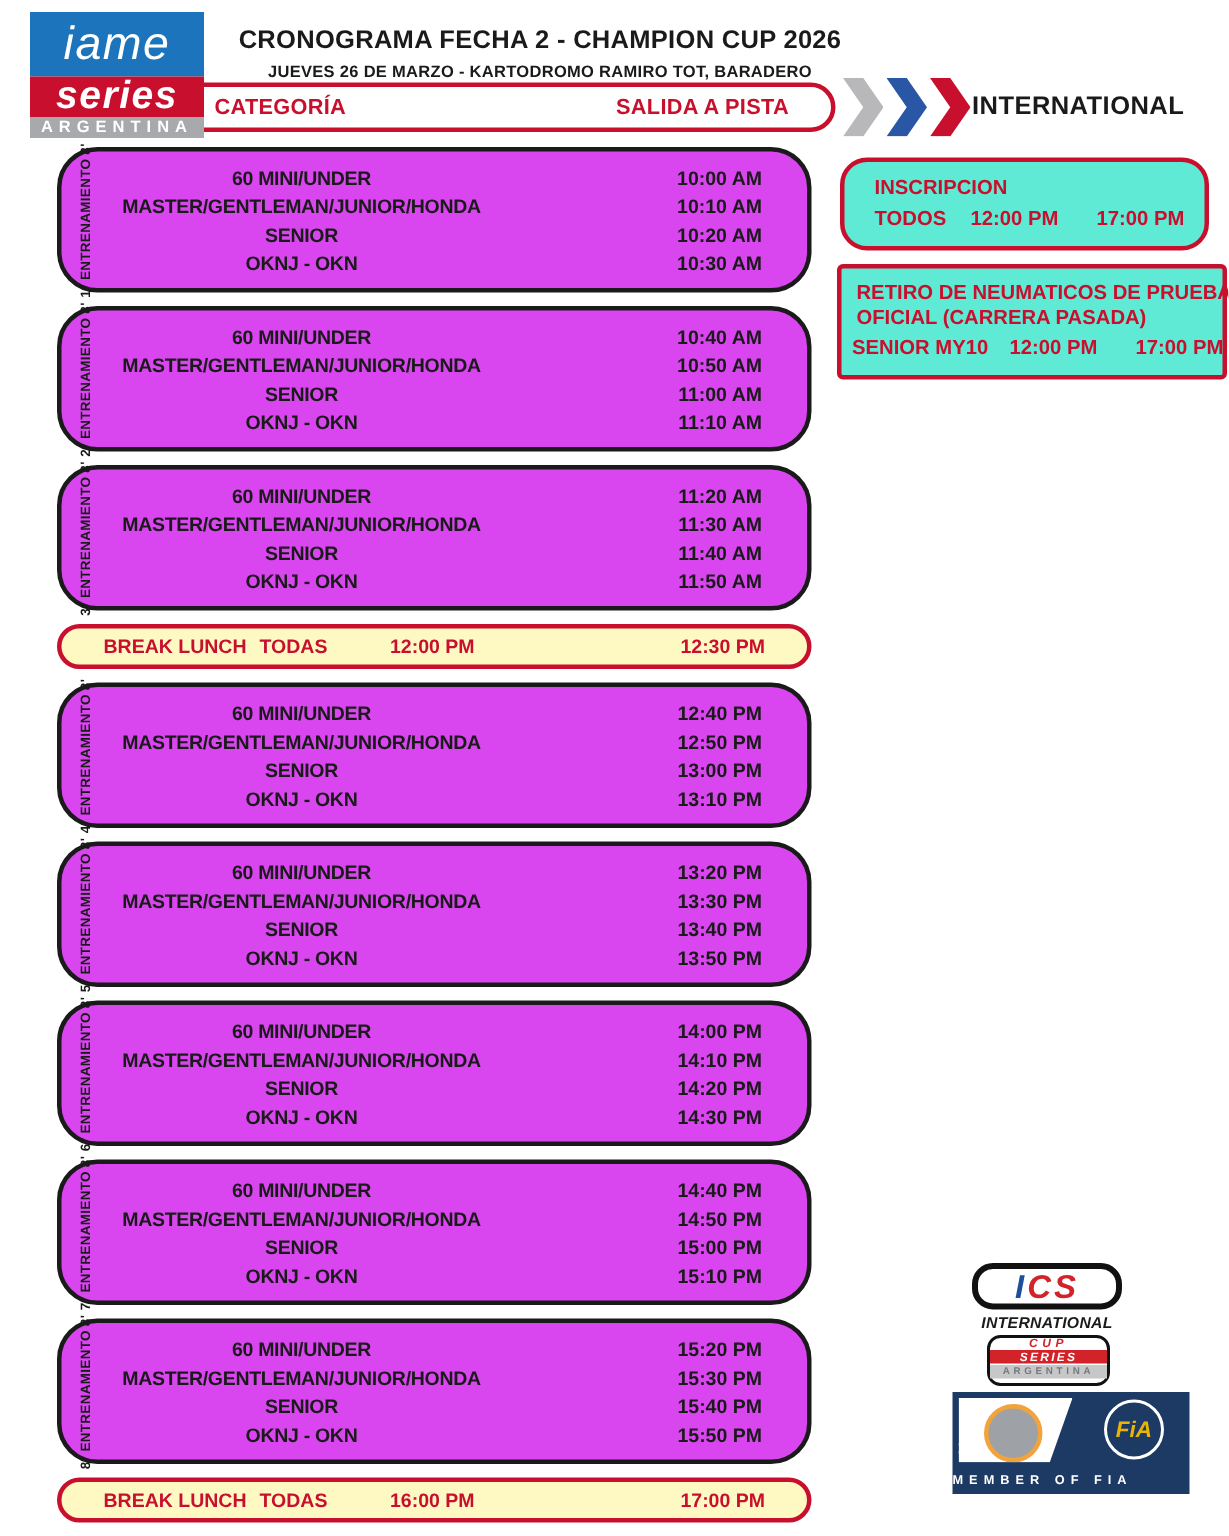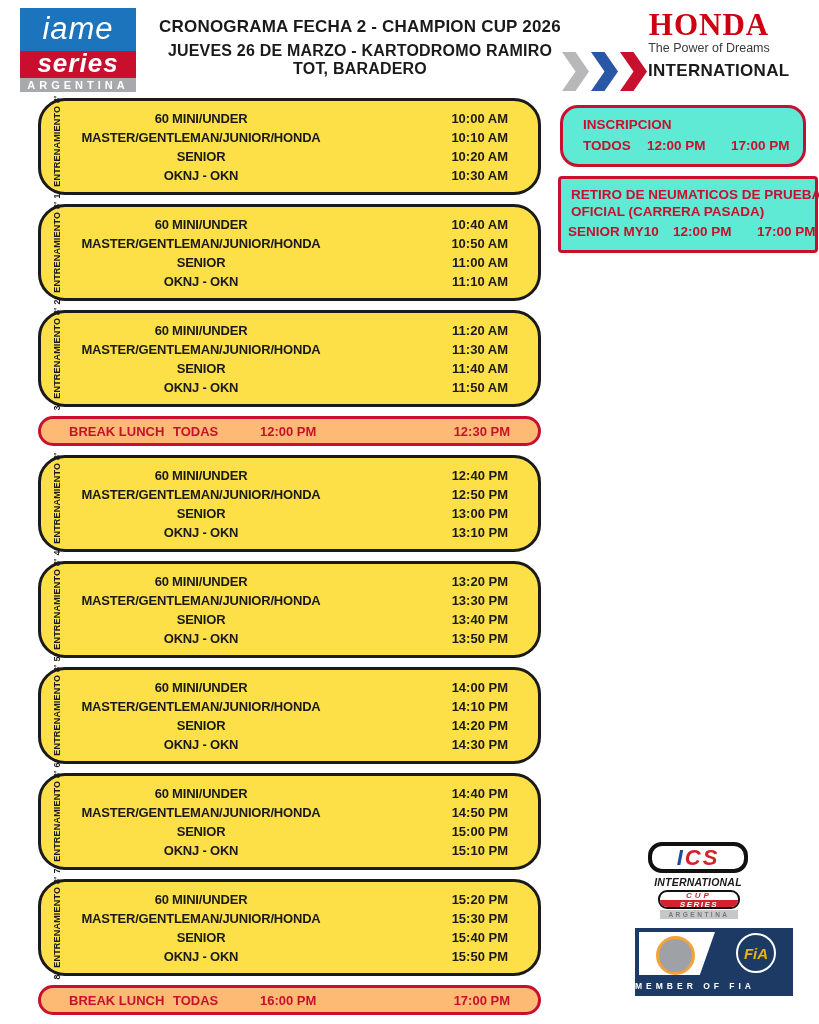--- a/index.html
+++ b/index.html
@@ -10,21 +10,21 @@
   .logo{position:absolute;left:20px;top:8px;width:116px;z-index:3;}
   .logo-iame{background:#1B74BC;color:#fff;font-weight:normal;font-style:italic;
              font-size:31px;text-align:center;height:43px;line-height:41px;letter-spacing:1px;}
   .logo-series{background:#C8102E;color:#fff;font-weight:bold;font-style:italic;
                font-size:26px;text-align:center;height:27px;line-height:25px;letter-spacing:1px;}
   .logo-arg{background:#A7A9AC;color:#fff;font-weight:bold;font-size:11px;
             letter-spacing:4px;text-align:center;height:14px;line-height:14px;}
 
   .title-wrap{position:absolute;left:150px;top:17px;width:420px;text-align:center;z-index:2;}
   .title{font-size:17px;font-weight:bold;letter-spacing:0.2px;}
-  .subtitle{font-size:16px;font-weight:bold;margin-top:5px;letter-spacing:0.2px;}
+  .subtitle{font-size:11px;font-weight:bold;margin-top:5px;letter-spacing:0.2px;}
 
   .honda{position:absolute;right:10px;top:10px;width:200px;text-align:center;}
   .honda-brand{font-family:"Liberation Serif",serif;font-weight:bold;font-size:31px;
                color:#CC0011;letter-spacing:1px;line-height:30px;}
   .honda-tag{font-size:12.5px;color:#3a3a3a;margin-top:1px;}
 
   .cat-pill{position:absolute;left:112px;top:55px;width:445px;height:33px;box-sizing:border-box;
             border:3px solid #C8102E;border-radius:20px;z-index:1;background:#fff;}
   .cat-pill span{position:absolute;top:50%;transform:translateY(-50%);
                  color:#C8102E;font-weight:bold;font-size:14.5px;letter-spacing:0.2px;}
@@ -33,30 +33,30 @@
 
   .chevrons{position:absolute;left:562px;top:52px;display:flex;gap:2px;}
   .chev{width:27px;height:39px;clip-path:polygon(0 0,50% 0,100% 50%,50% 100%,0 100%,50% 50%);}
   .chev.c1{background:#B8B8BB;} .chev.c2{background:#2A57A5;} .chev.c3{background:#C8102E;}
 
   .obligaciones{position:absolute;left:648px;top:61px;font-size:17px;font-weight:bold;letter-spacing:0.3px;}
 
   
   .schedule{position:absolute;left:38px;top:98px;width:503px;display:flex;flex-direction:column;gap:9px;}
   .session{position:relative;height:97px;box-sizing:border-box;
-           border:3px solid #1a1a1a;border-radius:27px;background:#fde047;}
+           border:3px solid #1a1a1a;border-radius:27px;background:#d946ef;}
   .vlabel{position:absolute;left:16px;top:50%;transform:translate(-50%,-50%) rotate(-90deg);
           font-size:9px;font-weight:bold;white-space:nowrap;letter-spacing:0.2px;}
   .cats{position:absolute;left:30px;top:50%;transform:translateY(-50%);width:260px;
         text-align:center;font-weight:bold;font-size:13px;line-height:19px;letter-spacing:-0.2px;}
   .times{position:absolute;right:30px;top:50%;transform:translateY(-50%);
          text-align:right;font-weight:bold;font-size:13px;line-height:19px;}
 
   .break{position:relative;height:30px;box-sizing:border-box;border:3px solid #C8102E;
-         border-radius:16px;color:#C8102E;font-weight:bold;font-size:13px;background:#fdba74;}
+         border-radius:16px;color:#C8102E;font-weight:bold;font-size:13px;background:#fef9c3;}
   .break span{position:absolute;top:50%;transform:translateY(-50%);white-space:nowrap;}
   .break .b-label{left:28px;} .break .b-who{left:132px;}
   .break .b-start{left:219px;} .break .b-end{right:28px;}
 
   
   .ob{box-sizing:border-box;border:3px solid #C8102E;border-radius:18px;position:absolute;
       color:#C8102E;font-weight:bold;background:#5eead4;}
   .ob span{position:absolute;white-space:nowrap;}
   .ob-a{left:560px;top:105px;width:246px;height:62px;font-size:13.5px;}
   .ob-a .t{left:20px;top:9px;}
@@ -66,21 +66,21 @@
   .ob-b .who{left:7px;top:45px;} .ob-b .s{left:112px;top:45px;} .ob-b .e{left:196px;top:45px;}
 
   
   .ics-badge{position:absolute;left:648px;top:842px;width:100px;height:31px;box-sizing:border-box;
              border:4px solid #111;border-radius:14px;background:#fff;display:flex;
              align-items:center;justify-content:center;font-style:italic;font-weight:bold;
              font-size:22px;letter-spacing:2px;line-height:1;}
   .ics-badge .i{color:#1B4F9C;} .ics-badge .cs{color:#D2232A;}
   .ics-int{position:absolute;left:640px;top:876px;width:116px;text-align:center;
            font-style:italic;font-weight:bold;font-size:10.5px;letter-spacing:0.2px;}
-  .cup-pill{position:absolute;left:658px;top:890px;width:82px;height:19px;box-sizing:border-box;
+  .cup-pill{position:absolute;left:658px;top:890px;width:82px;height:34px;box-sizing:border-box;
             border:2px solid #111;border-radius:9px;overflow:hidden;background:#fff;}
   .cup-pill .cup{height:8px;line-height:8px;text-align:center;color:#D2232A;
                  font-weight:bold;font-style:italic;font-size:8px;letter-spacing:3px;}
   .cup-pill .series{height:9px;line-height:9px;background:#D2232A;color:#fff;text-align:center;
                     font-weight:bold;font-style:italic;font-size:8px;letter-spacing:1.5px;}
   .cup-arg{position:absolute;left:660px;top:910px;width:78px;height:9px;background:#C6C7C9;
            color:#77787B;text-align:center;font-size:6.5px;font-weight:bold;
            letter-spacing:2.5px;line-height:9px;}
 
   .fia-box{position:absolute;left:635px;top:928px;width:158px;height:68px;background:#1C3A64;}
@@ -106,25 +106,25 @@
     <div class="logo-iame">iame</div>
     <div class="logo-series">series</div>
     <div class="logo-arg">ARGENTINA</div>
   </div>
 
   <div class="title-wrap">
     <div class="title">CRONOGRAMA FECHA 2 - CHAMPION CUP 2026</div>
     <div class="subtitle">JUEVES 26 DE MARZO - KARTODROMO RAMIRO TOT, BARADERO</div>
   </div>
 
-  <div class="honda">
-    <div class="honda-brand">HONDA</div>
-    <div class="honda-tag">The Power of Dreams</div>
-  </div>
-
+
+  <div class="cat-pill">
+    <span class="categoria">CATEGORÍA</span>
+    <span class="salida">SALIDA A PISTA</span>
+  </div>
 
   <div class="chevrons">
     <div class="chev c1"></div>
     <div class="chev c2"></div>
     <div class="chev c3"></div>
   </div>
 
   <div class="obligaciones">INTERNATIONAL</div>
 
   <div class="schedule">

